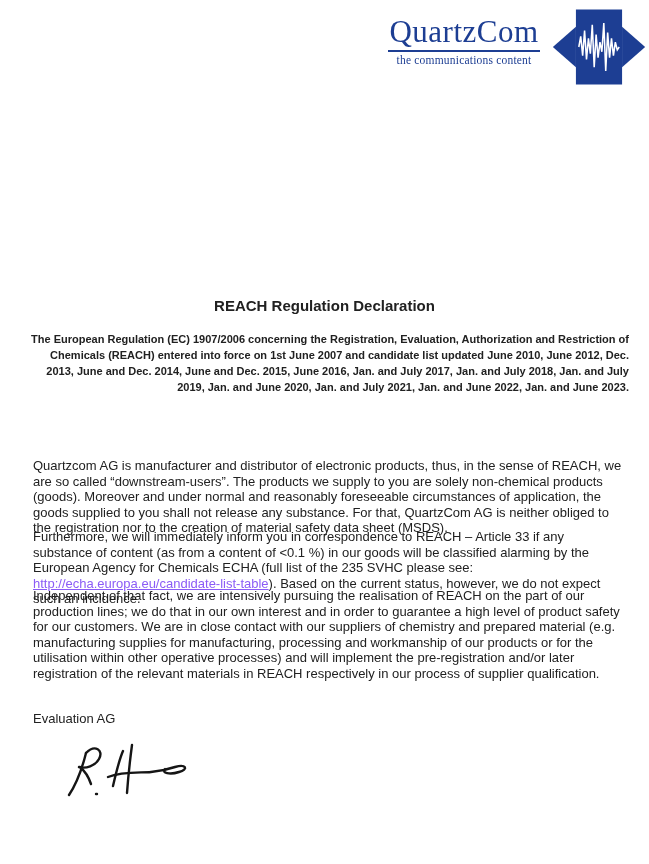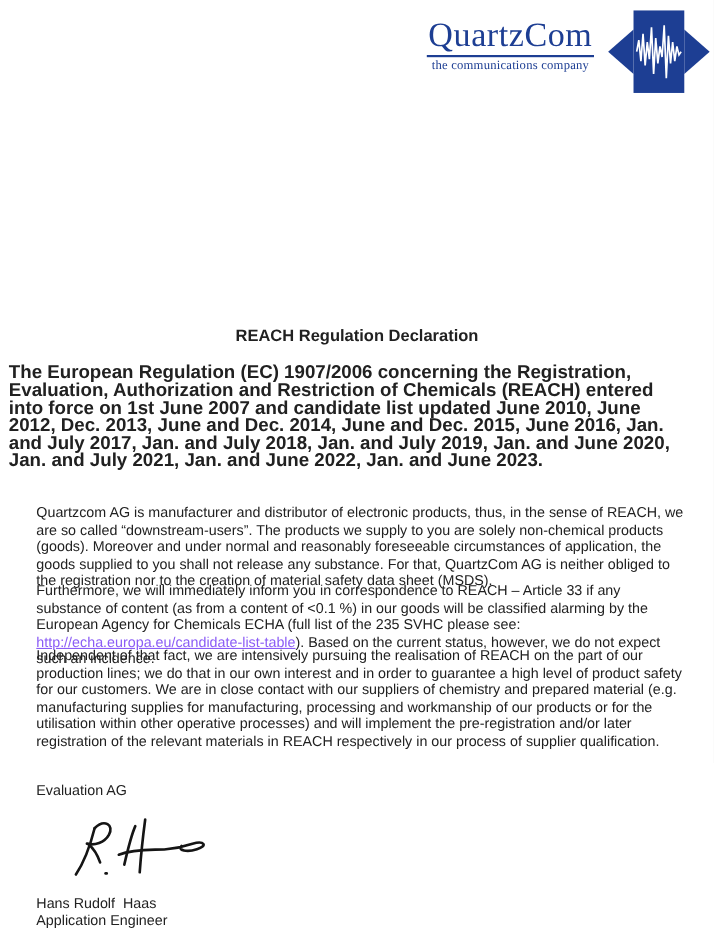--- a/index.html
+++ b/index.html
@@ -36,23 +36,23 @@
   }
   .logo-icon { position:absolute; top:0; right:0; width:100px; height:78px; }
 
   
   .date-line { position:absolute; top:103px; left:337px; font-size:13px; }
   .doc-title {
     position:absolute; top:297px; left:0; width:649px;
     text-align:center; font-size:15px; font-weight:bold;
   }
   .intro {
-    position:absolute; top:331px; left:8px; width:609px;
-    text-align:left; font-weight:bold;
-    font-size:17px; line-height:16px;
+    position:absolute; top:331px; left:20px; width:609px;
+    text-align:right; font-weight:bold;
+    font-size:11px; line-height:16px;
   }
   .para { position:absolute; left:33px; width:593px; font-size:13px; line-height:15.5px; }
   .p1 { top:458px; }
   .p2 { top:529px; }
   .p3 { top:588px; }
   .echa-link { color:#8b5cf6; text-decoration:underline; cursor:pointer; }
 
   
   .company { position:absolute; top:711px; left:33px; font-size:13px; }
   .signature { position:absolute; top:742px; left:53px; width:135px; height:62px; }
@@ -60,21 +60,21 @@
   .signatory .name { white-space:pre; }
 </style>
 </head>
 <body>
 
 <div class="page">
 
   <div class="logo">
     <div class="logo-text">
       <span class="wordmark">QuartzCom</span>
-      <div class="tagline">the communications company</div>
+      <div class="tagline">the communications content</div>
     </div>
     <svg class="logo-icon" viewBox="0 0 104 78" xmlns="http://www.w3.org/2000/svg">
       <polygon points="28,18 28,60 4,39" fill="#1d3e93"></polygon>
       <polygon points="76,18 76,60 100,39" fill="#1d3e93"></polygon>
       <rect x="28" y="0" width="48" height="78" fill="#1d3e93"></rect>
       <polyline points="31,39 33,28 35,48 37,22 39,52 41,30 43,46 45,16 47,60 49,26 51,50 53,34 55,44 57,14 59,64 61,24 63,50 65,30 67,48 69,34 71,42 73,39" fill="none" stroke="#ffffff" stroke-width="1.6"></polyline>
     </svg>
   </div>
 
 
@@ -95,18 +95,14 @@
       <path d="M33,11 C30,23 24,41 16,53"></path>
       <path d="M33,11 C42,2 51,8 46,17 C42,24 33,27 26,25"></path>
       <path d="M27,25 C33,30 36,36 38,42"></path>
       <path d="M43,52 l1,0"></path>
       <path d="M60,44 C63,31 66,18 70,9"></path>
       <path d="M79,3 C77,18 75,37 74,51"></path>
       <path d="M55,35 C70,29 88,31 98,30 C109,29 116,27 122,25 C133,22 136,27 126,30 C117,33 108,31 112,27"></path>
     </g>
   </svg>
 
-  <div class="signatory">
-    <div class="name">Hans Rudolf  Haas</div>
-    <div class="role">Application Engineer</div>
-  </div>
 
 </div>
 
 </body></html>

